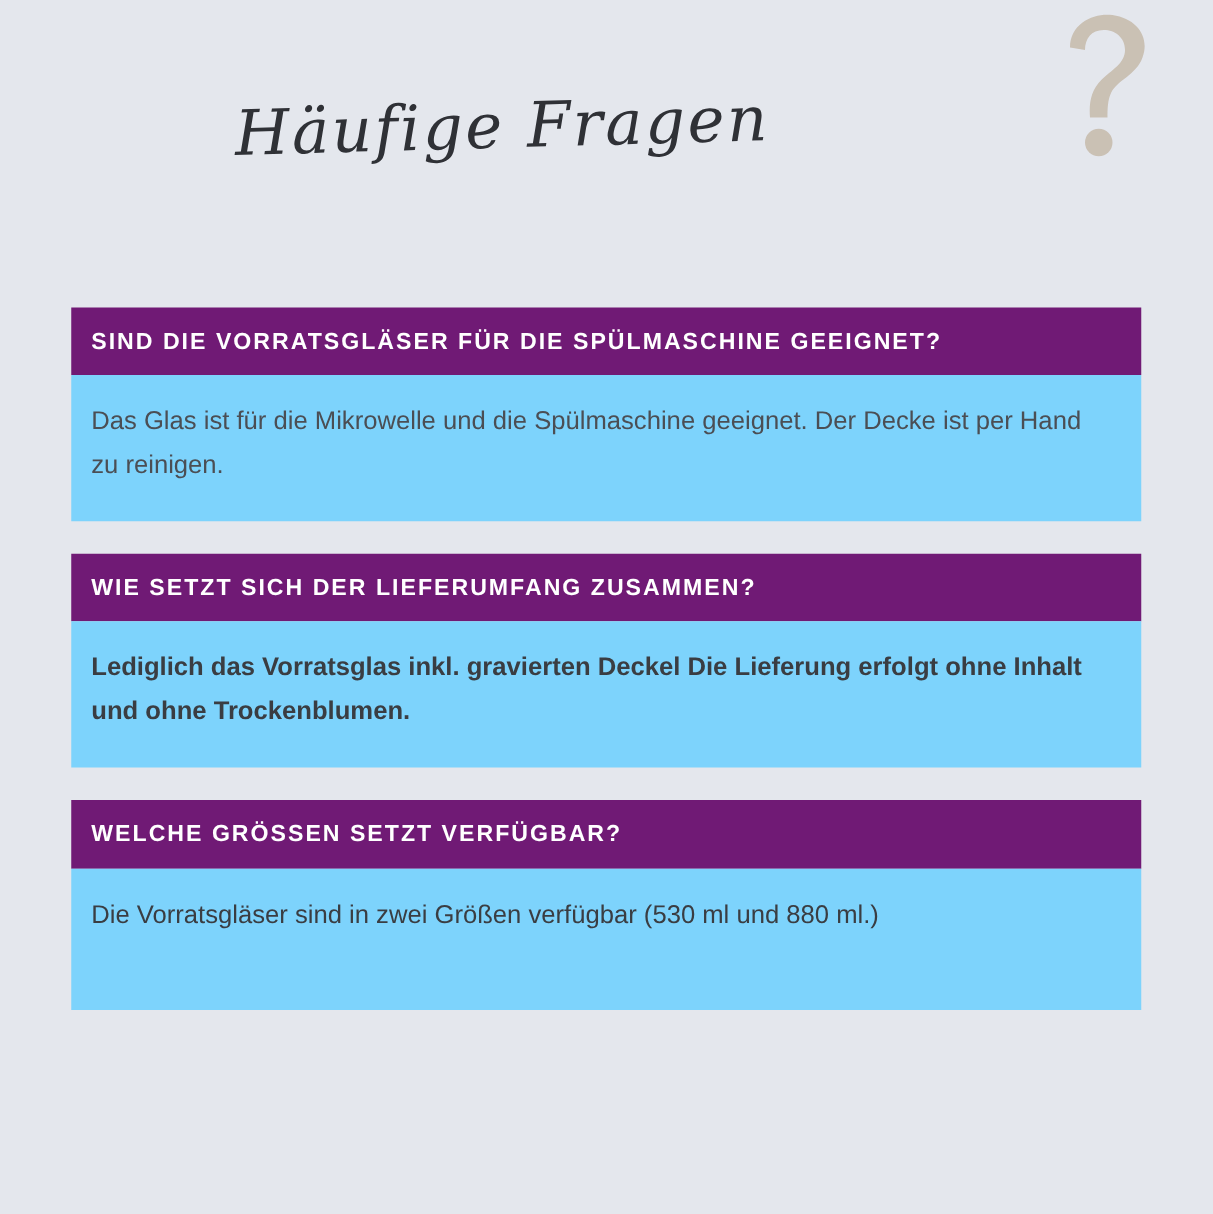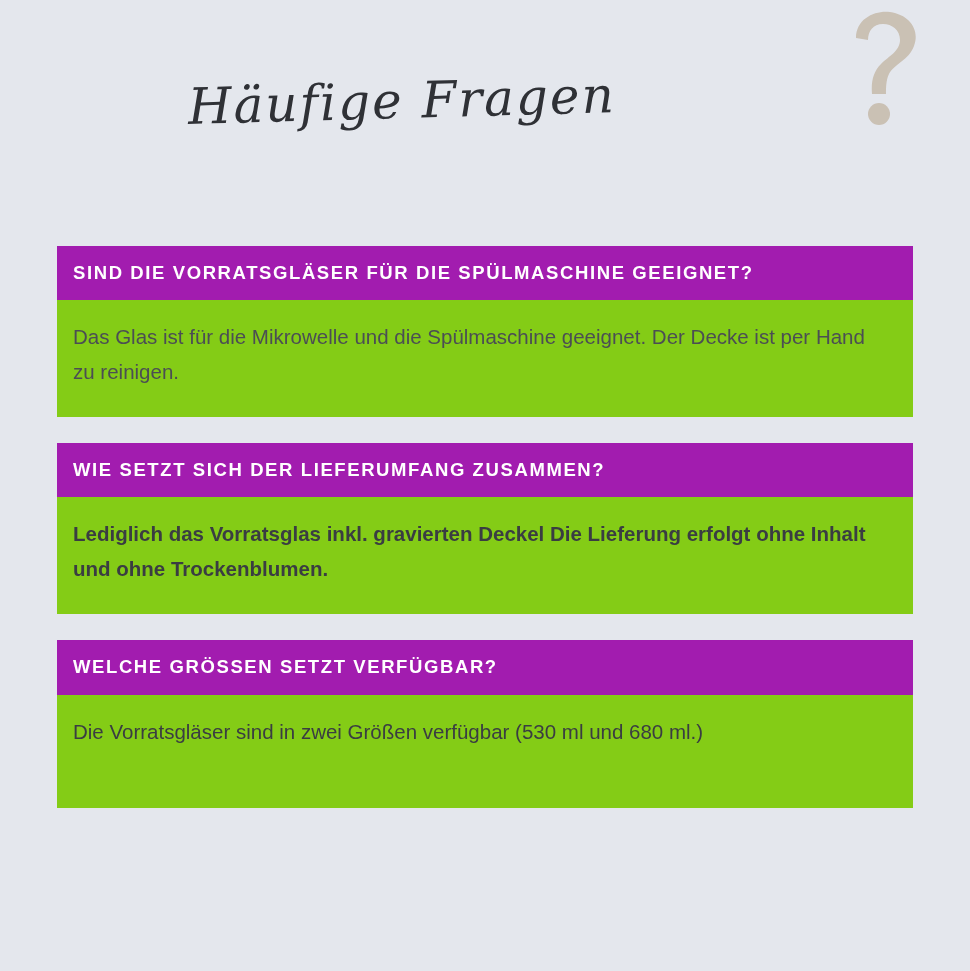--- a/index.html
+++ b/index.html
@@ -57,35 +57,35 @@
     top: 246px;
     left: 57px;
     width: 856px;
   }
 
   .faq-item {
     margin-bottom: 26px;
   }
 
   .faq-question {
-    background: #a21caf;
+    background: #701a75;
     color: #ffffff;
     font-size: 18.5px;
     font-weight: bold;
     letter-spacing: 1.6px;
     padding: 16px 16px 16px 16px;
     box-sizing: border-box;
     line-height: 1.2;
     min-height: 54px;
     display: flex;
     align-items: center;
   }
 
   .faq-answer {
-    background: #84cc16;
+    background: #7dd3fc;
     color: #3a3d42;
     font-size: 20.5px;
     line-height: 1.68;
     padding: 20px 22px 24px 16px;
     box-sizing: border-box;
     font-weight: 400;
   }
 
   .faq-item.a1 .faq-answer { min-height: 117px; }
   .faq-item.a2 .faq-answer { min-height: 117px; font-weight: bold; }
@@ -114,17 +114,17 @@
       <div class="faq-answer">Das Glas ist für die Mikrowelle und die Spülmaschine geeignet. Der Decke ist per Hand zu reinigen.</div>
     </div>
 
     <div class="faq-item a2">
       <div class="faq-question">WIE SETZT SICH DER LIEFERUMFANG ZUSAMMEN?</div>
       <div class="faq-answer">Lediglich das Vorratsglas inkl. gravierten Deckel Die Lieferung erfolgt ohne Inhalt und ohne Trockenblumen.</div>
     </div>
 
     <div class="faq-item a3">
       <div class="faq-question">WELCHE GRÖSSEN SETZT VERFÜGBAR?</div>
-      <div class="faq-answer">Die Vorratsgläser sind in zwei Größen verfügbar (530 ml und 680 ml.)</div>
+      <div class="faq-answer">Die Vorratsgläser sind in zwei Größen verfügbar (530 ml und 880 ml.)</div>
     </div>
 
   </div>
 </div>
 
 </body></html>

